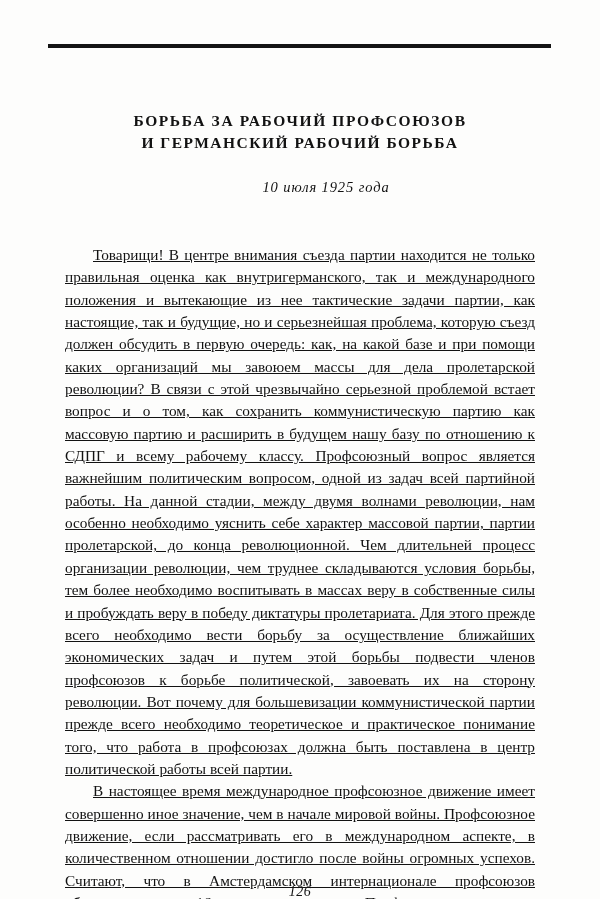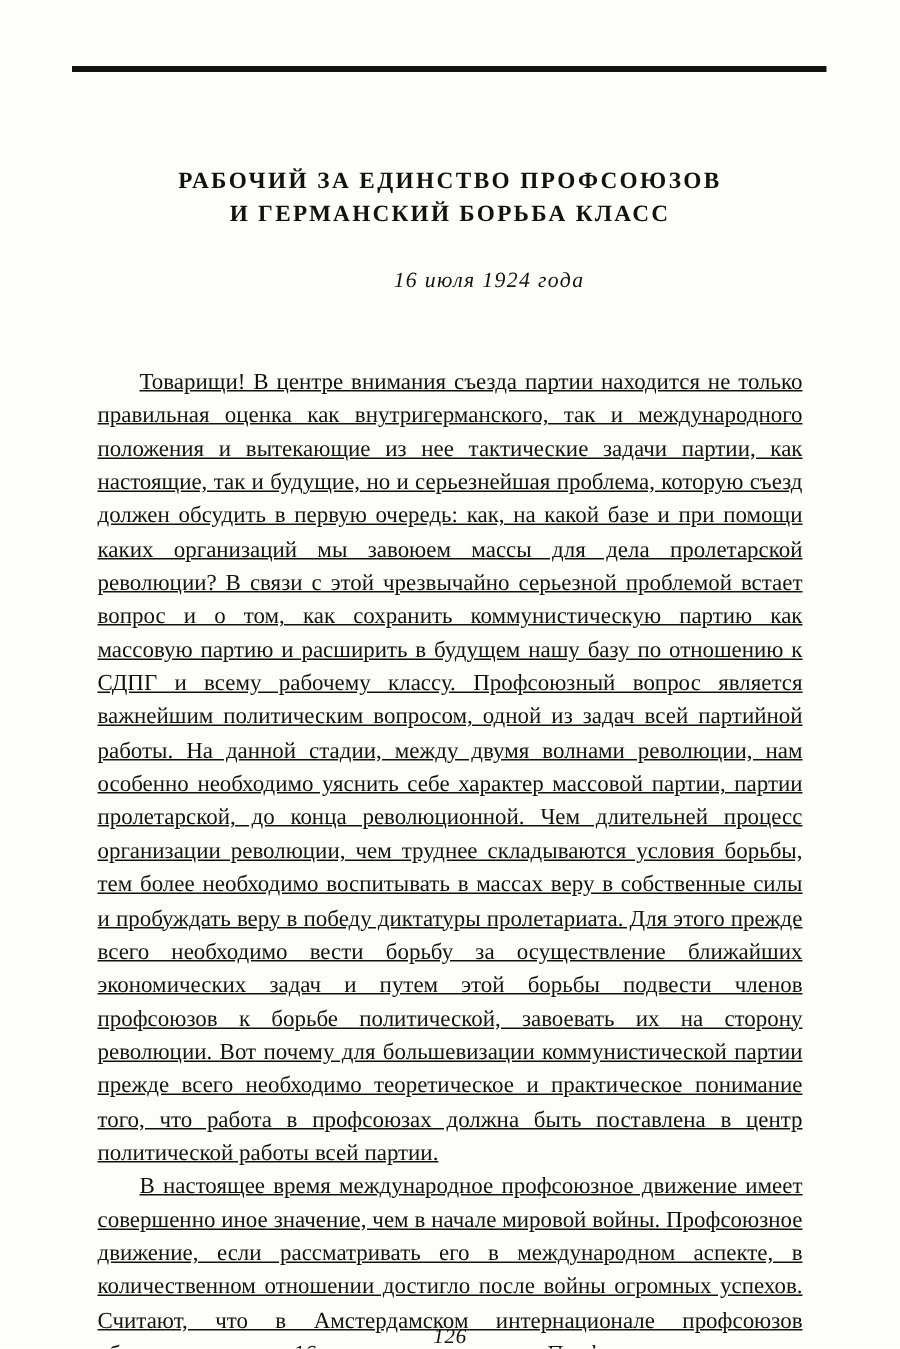--- a/index.html
+++ b/index.html
@@ -98,25 +98,25 @@
 </head>
 <body>
 
 <div class="page">
 
   <div class="top-rule"></div>
 
   <div class="content">
 
     <div class="title-block">
-      <div class="title-line">РАБОЧИЙ ЗА ЕДИНСТВО ПРОФСОЮЗОВ</div>
-      <div class="title-line second">И ГЕРМАНСКИЙ БОРЬБА КЛАСС</div>
+      <div class="title-line">БОРЬБА ЗА РАБОЧИЙ ПРОФСОЮЗОВ</div>
+      <div class="title-line second">И ГЕРМАНСКИЙ РАБОЧИЙ БОРЬБА</div>
     </div>
 
-    <div class="dateline">16 июля 1924 года</div>
+    <div class="dateline">10 июля 1925 года</div>
 
     <div class="body-text">
 
       <p class="para">Товарищи! В центре внимания съезда партии находится не только правильная оценка как внутригерманского, так и международного положения и вытекающие из нее тактические задачи партии, как настоящие, так и будущие, но и серьезнейшая проблема, которую съезд должен обсудить в первую очередь: как, на какой базе и при помощи каких организаций мы завоюем массы для дела пролетарской революции? В связи с этой чрезвычайно серьезной проблемой встает вопрос и о том, как сохранить коммунистическую партию как массовую партию и расширить в будущем нашу базу по отношению к СДПГ и всему рабочему классу. Профсоюзный вопрос является важнейшим политическим вопросом, одной из задач всей партийной работы. На данной стадии, между двумя волнами революции, нам особенно необходимо уяснить себе характер массовой партии, партии пролетарской, до конца революционной. Чем длительней процесс организации революции, чем труднее складываются условия борьбы, тем более необходимо воспитывать в массах веру в собственные силы и пробуждать веру в победу диктатуры пролетариата. Для этого прежде всего необходимо вести борьбу за осуществление ближайших экономических задач и путем этой борьбы подвести членов профсоюзов к борьбе политической, завоевать их на сторону революции. Вот почему для большевизации коммунистической партии прежде всего необходимо теоретическое и практическое понимание того, что работа в профсоюзах должна быть поставлена в центр политической работы всей партии.</p>
 
       <p class="para"><span>В настоящее время международное профсоюзное движение имеет совершенно иное значение, чем в начале мировой войны. Профсоюзное движение, если рассматривать его в международном аспекте, в количественном отношении достигло после войны огромных успехов. Считают, что в Амстердамском интернационале профсоюзов объединено около 16 миллионов человек. Профсоюзы, входящие в Красный Интернационал профсоюзов, насчитывают 7 миллионов членов. К этому следует добавить еще 3 миллиона членов Комиссий меньшинства и пропаганды, которые тесно связаны с Профинтерном</span></p>
 
     </div>
   </div>
 

